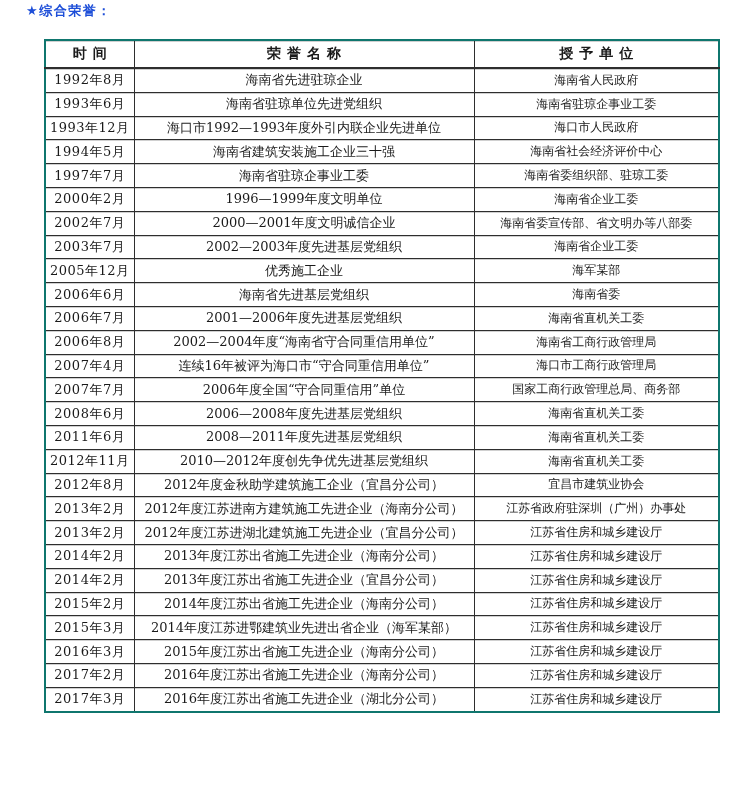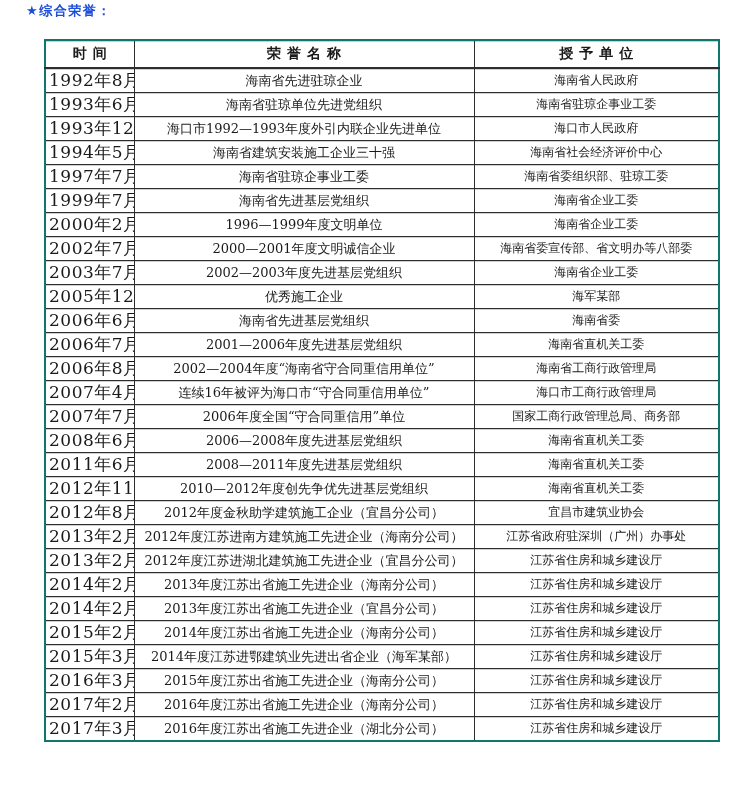--- a/index.html
+++ b/index.html
@@ -51,21 +51,21 @@
     font-weight: bold;
     letter-spacing: 6px;
     padding-left: 9px; 
     border-bottom-width: 2px;
   }
   .honor-table td {
     height: 22.8px;
     font-size: 13px;
   }
   .honor-table td.cell-time {
-    font-size: 17px;
+    font-size: 13px;
     letter-spacing: 0.5px;
   }
   .honor-table td.cell-honor {
     font-size: 13px;
   }
   .honor-table td.cell-authority {
     font-size: 12px;
   }
   col.col-time      { width: 89px;  }
   col.col-honor     { width: 340px; }
@@ -109,25 +109,20 @@
         <td class="cell-time">1994年5月</td>
         <td class="cell-honor">海南省建筑安装施工企业三十强</td>
         <td class="cell-authority">海南省社会经济评价中心</td>
       </tr>
       <tr>
         <td class="cell-time">1997年7月</td>
         <td class="cell-honor">海南省驻琼企事业工委</td>
         <td class="cell-authority">海南省委组织部、驻琼工委</td>
       </tr>
       <tr>
-        <td class="cell-time">1999年7月</td>
-        <td class="cell-honor">海南省先进基层党组织</td>
-        <td class="cell-authority">海南省企业工委</td>
-      </tr>
-      <tr>
         <td class="cell-time">2000年2月</td>
         <td class="cell-honor">1996—1999年度文明单位</td>
         <td class="cell-authority">海南省企业工委</td>
       </tr>
       <tr>
         <td class="cell-time">2002年7月</td>
         <td class="cell-honor">2000—2001年度文明诚信企业</td>
         <td class="cell-authority">海南省委宣传部、省文明办等八部委</td>
       </tr>
       <tr>

